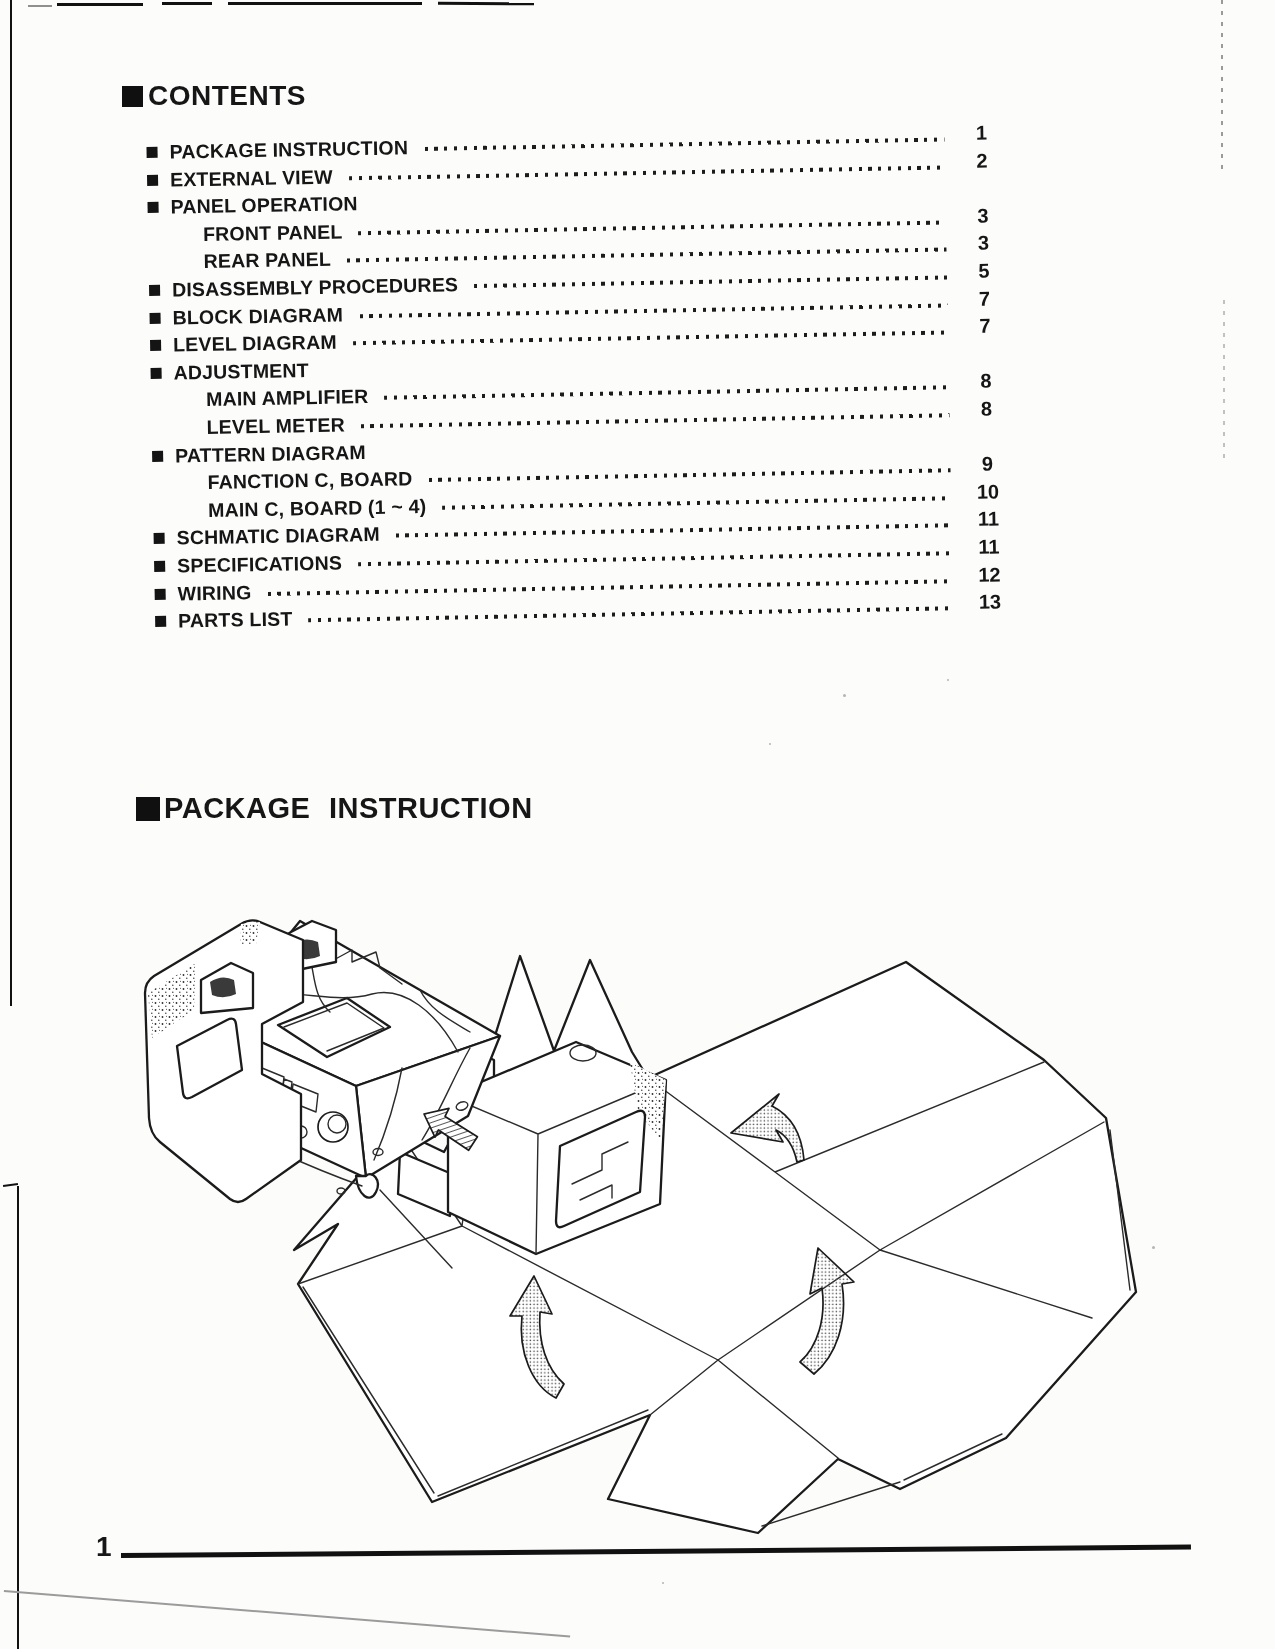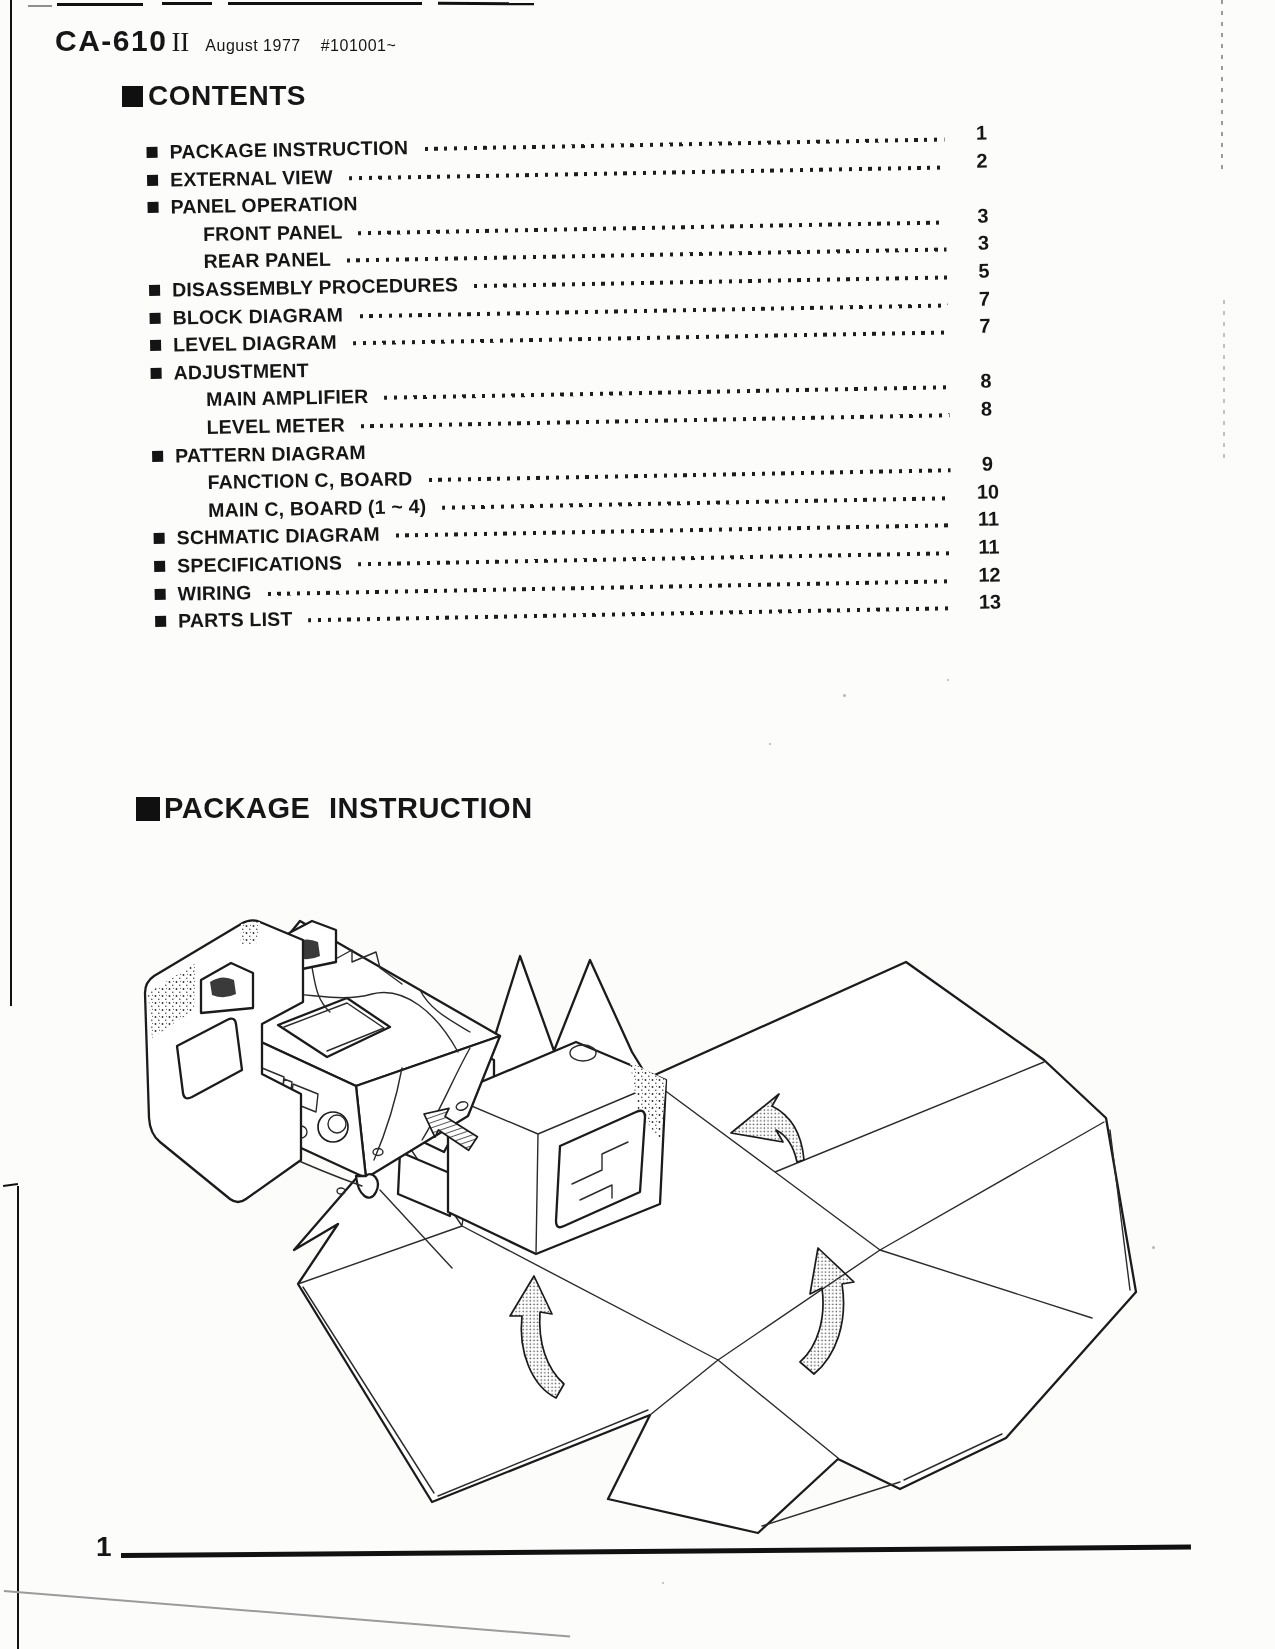--- a/index.html
+++ b/index.html
@@ -71,26 +71,20 @@
 
   <div class="edge-dots" style="left:1221px;top:0;height:170px;"></div>
   <div class="edge-dots" style="left:1223px;top:300px;height:160px;opacity:.6;"></div>
 
   <div class="speck" style="left:843px;top:694px;width:3px;height:3px;"></div>
   <div class="speck" style="left:769px;top:743px;width:2px;height:2px;"></div>
   <div class="speck" style="left:947px;top:679px;width:2px;height:2px;"></div>
   <div class="speck" style="left:1152px;top:1246px;width:3px;height:3px;"></div>
   <div class="speck" style="left:662px;top:1582px;width:2px;height:2px;"></div>
 
-  <div class="hdr">
-    <span class="model">CA-610</span>
-    <span class="suffix">II</span>
-    <span class="date">August 1977</span>
-    <span class="serial">#101001~</span>
-  </div>
 
   <div class="sec-h contents-h">
     <span class="sq"></span>
     <span class="t">CONTENTS</span>
   </div>
 
   <div class="toc">
     <div class="trow">
       <span class="bullet"></span>
       <span class="lbl">PACKAGE INSTRUCTION</span>

